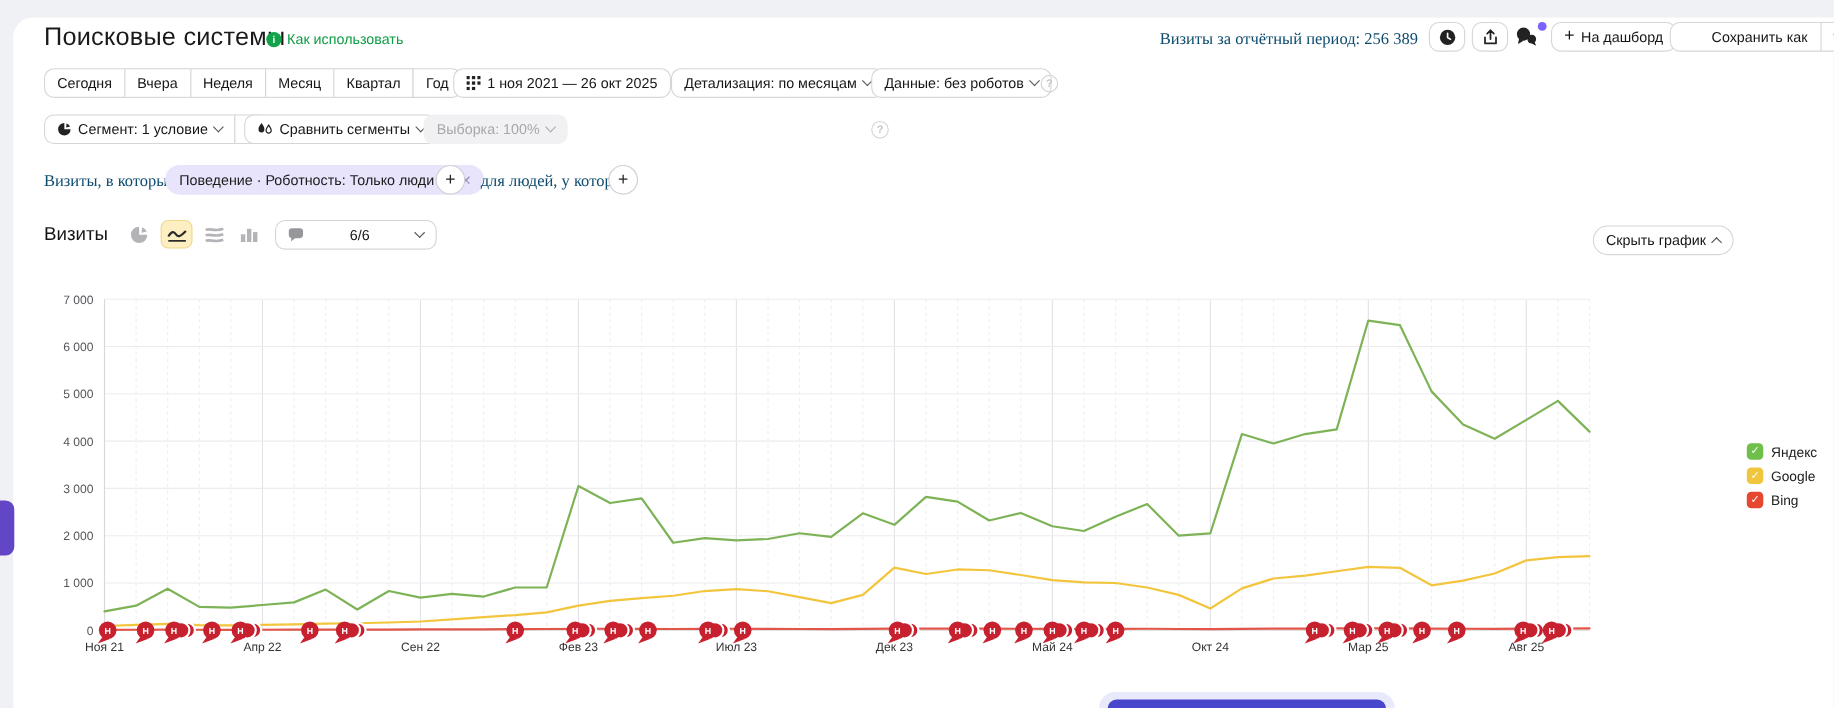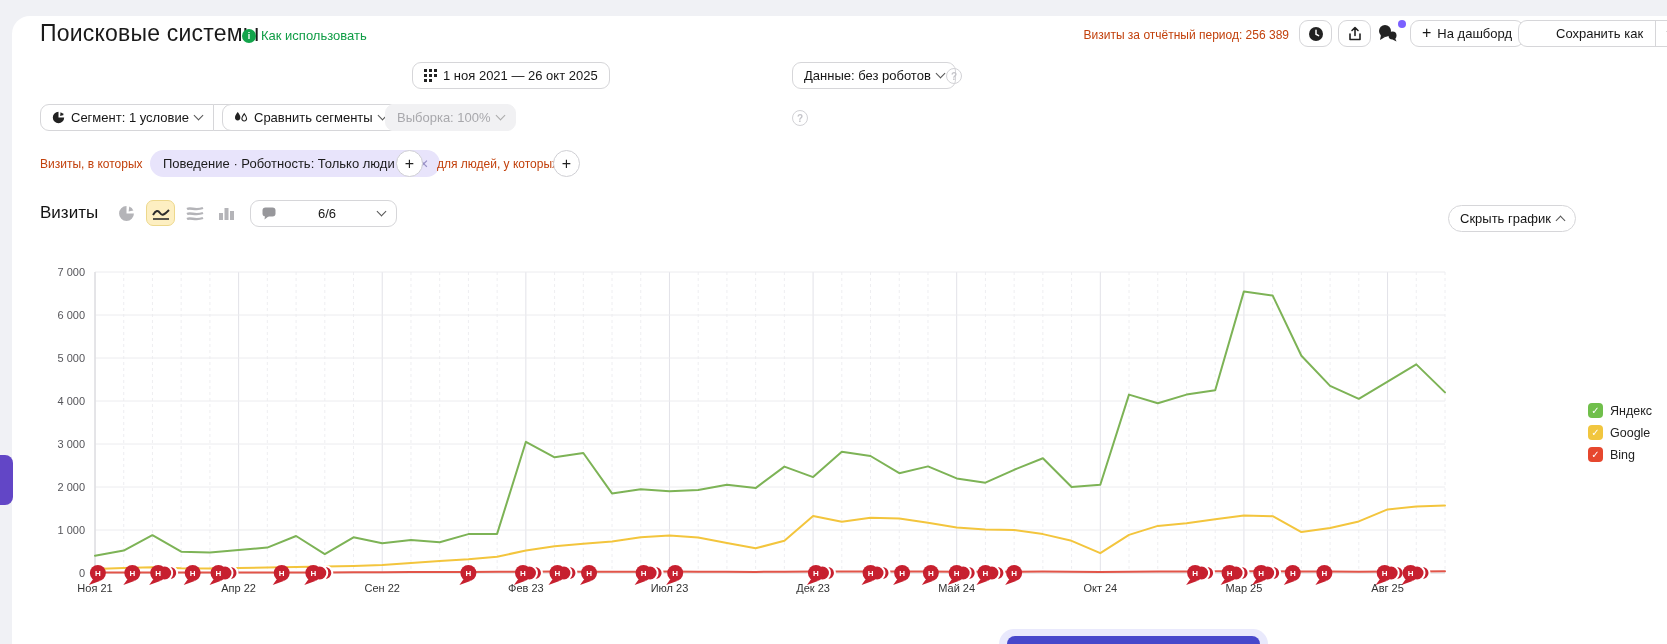--- a/index.html
+++ b/index.html
@@ -3,21 +3,21 @@
 <meta charset="utf-8">
 <style>
   html,body{margin:0;padding:0;}
   body{background:#e9ebf0;font-family:"Liberation Sans","DejaVu Sans",sans-serif;}
   #stage{position:relative;width:1667px;height:644px;background:#f0f1f5;overflow:hidden;}
   .card{position:absolute;left:12px;top:16px;right:0;bottom:0;background:#fff;border-radius:18px 0 0 0;}
   .abs{position:absolute;}
   .page-title{font-size:23px;font-weight:500;color:#1a1a1a;letter-spacing:.2px;}
   .link-green{display:inline-flex;align-items:center;gap:5px;font-size:13px;color:#0f9d45;cursor:pointer;}
   .info-dot{width:14px;height:14px;border-radius:50%;background:#13a44b;color:#fff;font-size:9px;font-weight:bold;display:flex;align-items:center;justify-content:center;}
-  .muted{color:#c2410c;font-size:12px;}
+  .muted{color:#0c4a6e;font-size:15px;font-family:Liberation Serif, serif;}
   .btn{display:inline-flex;align-items:center;gap:6px;height:27px;padding:0 11px;border:1px solid #d6d6d9;border-radius:9px;background:#fff;font-size:13px;color:#161616;cursor:pointer;white-space:nowrap;box-sizing:border-box;}
   .btn.icon-only{width:33px;justify-content:center;padding:0;}
   .btn.disabled{background:#f1f1f3;border-color:#f1f1f3;color:#a8a8ac;}
   .group{display:inline-flex;}
   .group .btn{border-radius:0;margin-left:-1px;}
   .group .btn:first-child{border-radius:9px 0 0 9px;margin-left:0;}
   .group .btn:last-child{border-radius:0 9px 9px 0;}
   .chev{width:6px;height:6px;border-right:1.5px solid #555;border-bottom:1.5px solid #555;transform:rotate(45deg);margin-top:-4px;flex:0 0 auto;}
   .chev.up{transform:rotate(225deg);margin-top:3px;}
   .chev.gray{border-color:#aaa;}
@@ -79,34 +79,46 @@
     <span style="font-size:16px;line-height:1;margin-top:-2px;">+</span>
     <span>На дашборд</span>
   </div>
   <div class="abs btn" style="left:1518px;top:20px;padding-right:0;padding-left:37px;">
     <span>Сохранить как</span>
     <span style="display:inline-flex;align-items:center;justify-content:center;border-left:1px solid #d6d6d9;height:27px;width:30px;margin-left:6px;">
       <span class="chev"></span>
     </span>
   </div>
 
+  <div class="abs group" style="left:40px;top:62px;">
+    <div class="btn">Сегодня</div>
+    <div class="btn">Вчера</div>
+    <div class="btn">Неделя</div>
+    <div class="btn">Месяц</div>
+    <div class="btn">Квартал</div>
+    <div class="btn">Год</div>
+  </div>
   <div class="abs btn" style="left:412px;top:62px;">
     <svg width="13" height="13" viewBox="0 0 13 13">
       <g fill="#222">
         <rect x="0" y="0" width="3" height="3"></rect>
           <rect x="5" y="0" width="3" height="3"></rect>
           <rect x="10" y="0" width="3" height="3"></rect>
         <rect x="0" y="5" width="3" height="3"></rect>
           <rect x="5" y="5" width="3" height="3"></rect>
           <rect x="10" y="5" width="3" height="3"></rect>
         <rect x="0" y="10" width="3" height="3"></rect>
           <rect x="5" y="10" width="3" height="3"></rect>
       </g>
     </svg>
     <span>1 ноя 2021 — 26 окт 2025</span>
+  </div>
+  <div class="abs btn" style="left:610px;top:62px;">
+    <span>Детализация: по месяцам</span>
+    <span class="chev"></span>
   </div>
   <div class="abs btn" style="left:792px;top:62px;">
     <span>Данные: без роботов</span>
     <span class="chev"></span>
   </div>
   <div class="abs help-circle" style="left:946px;top:68px;">?</div>
 
   <div class="abs group" style="left:40px;top:104px;justify-content:center;">
     <div class="btn">
       <svg width="13" height="13" viewBox="0 0 16 16">

